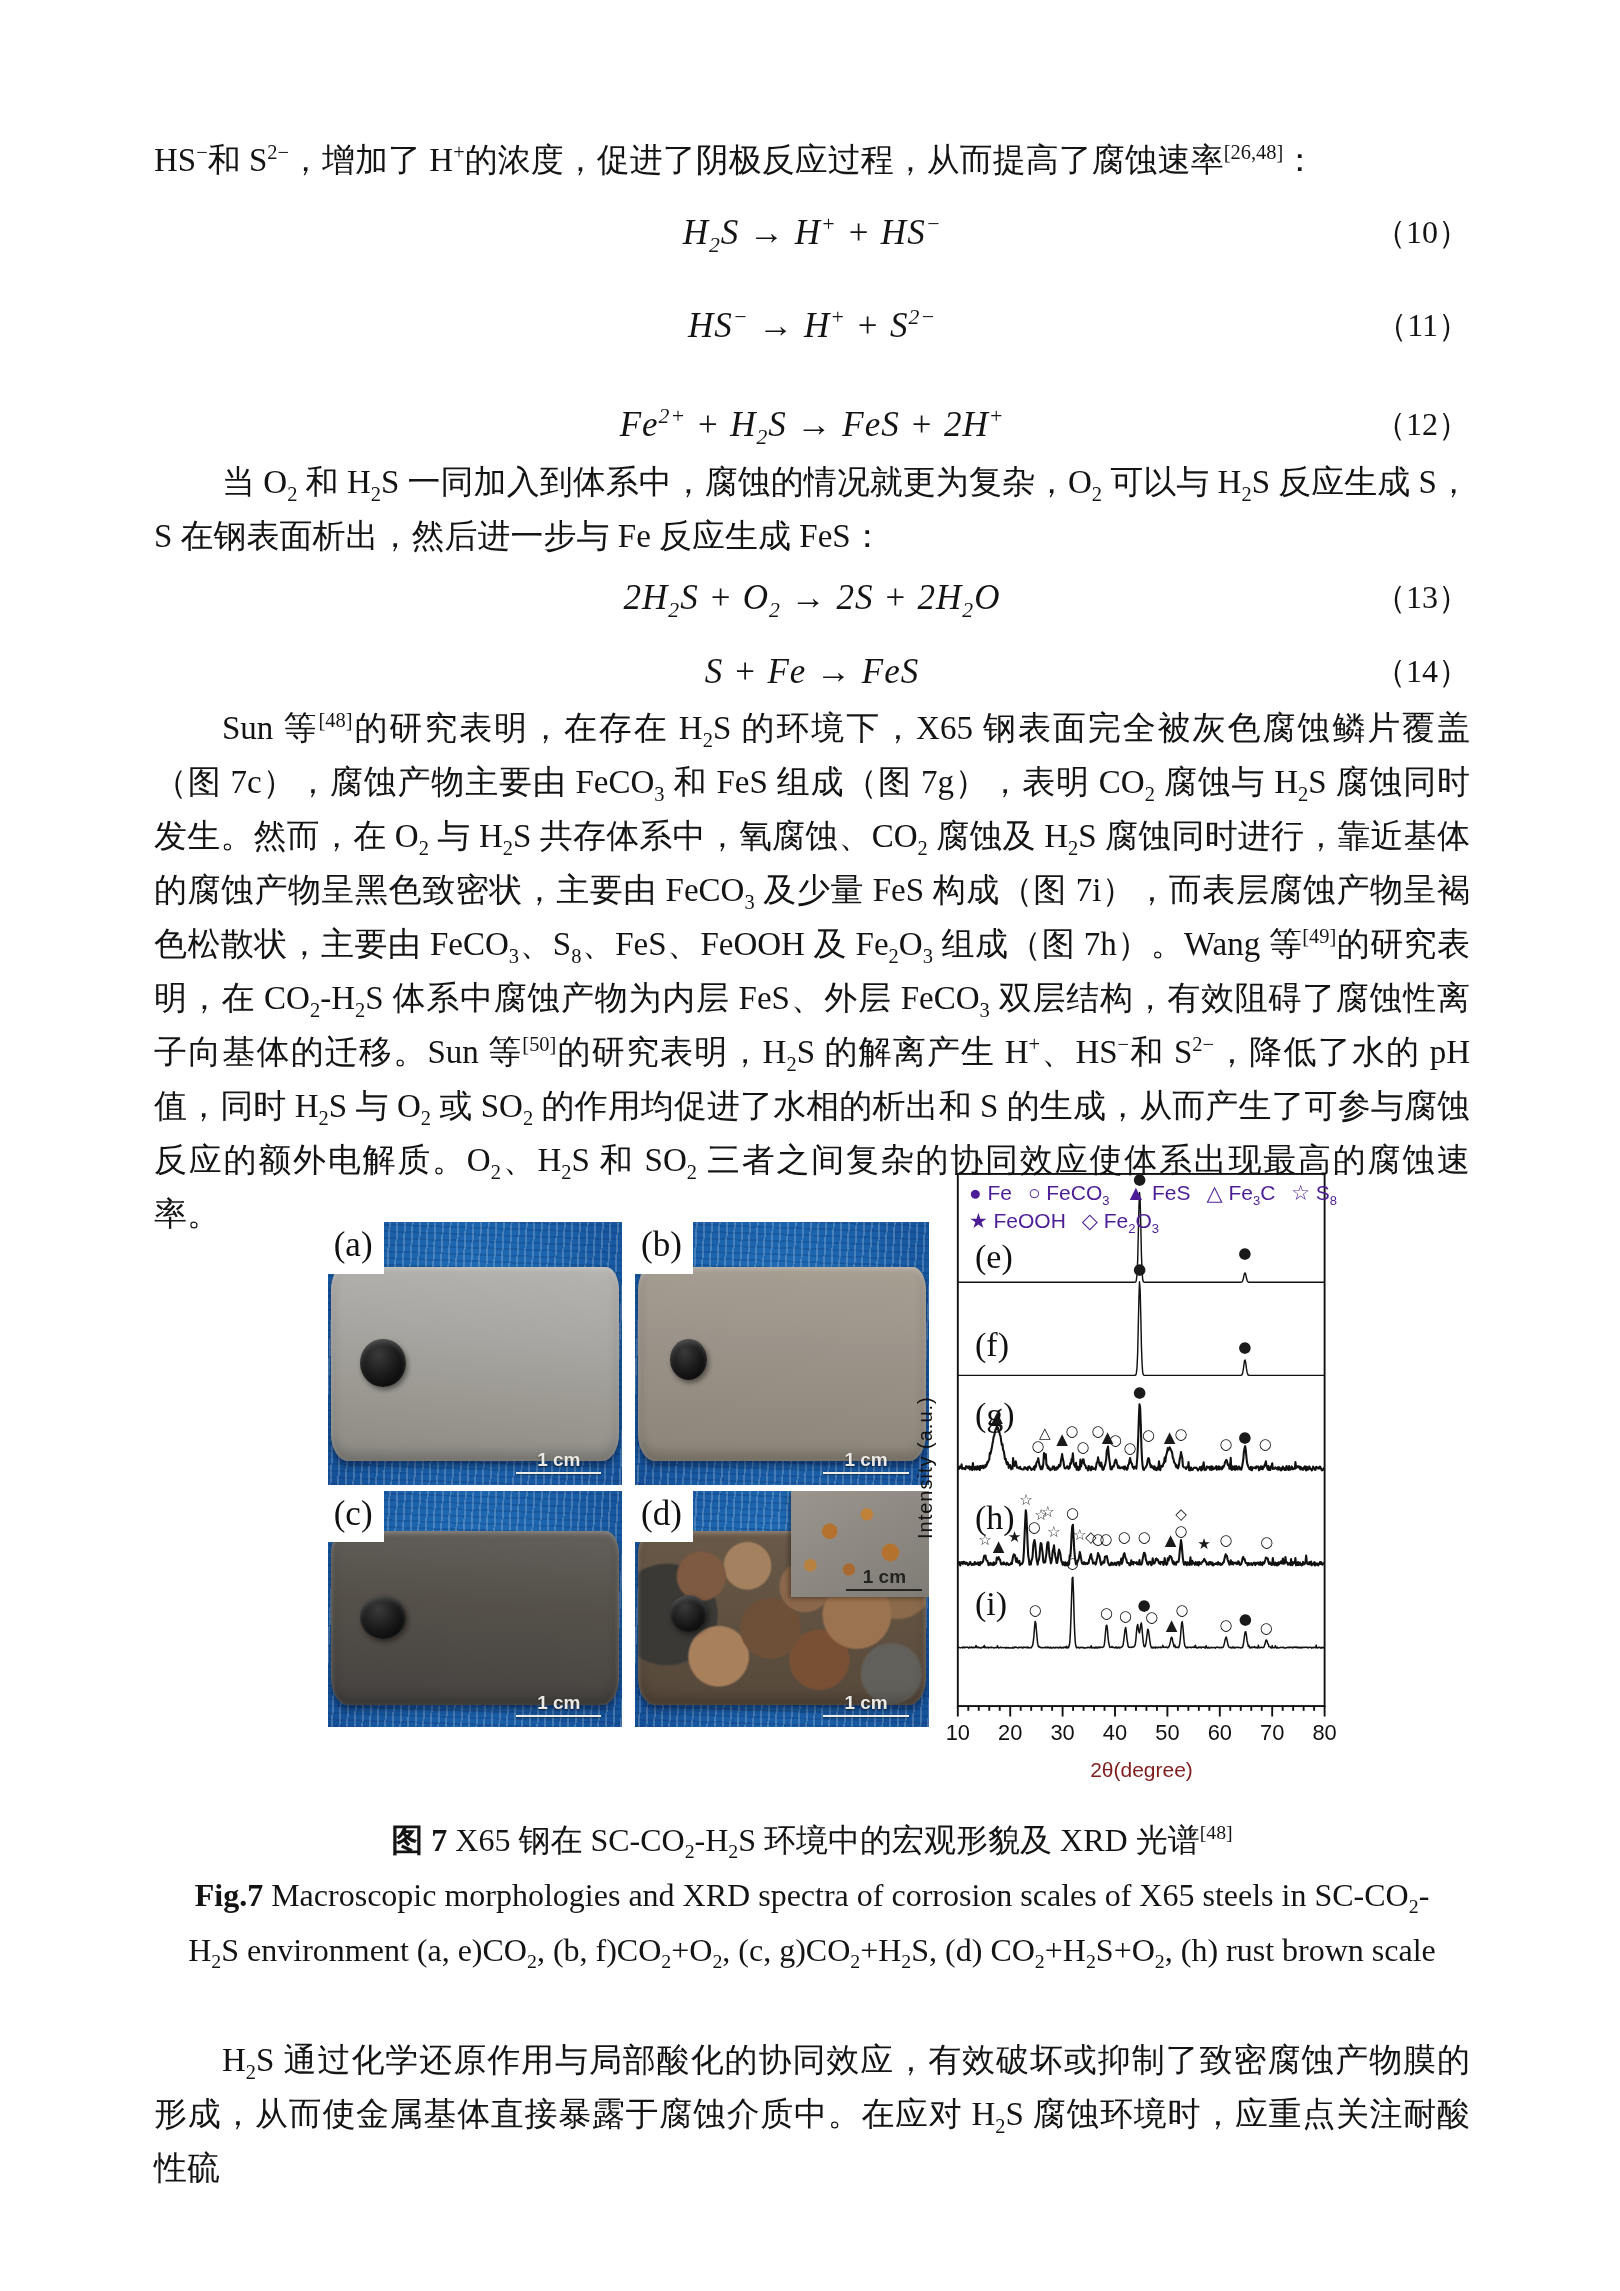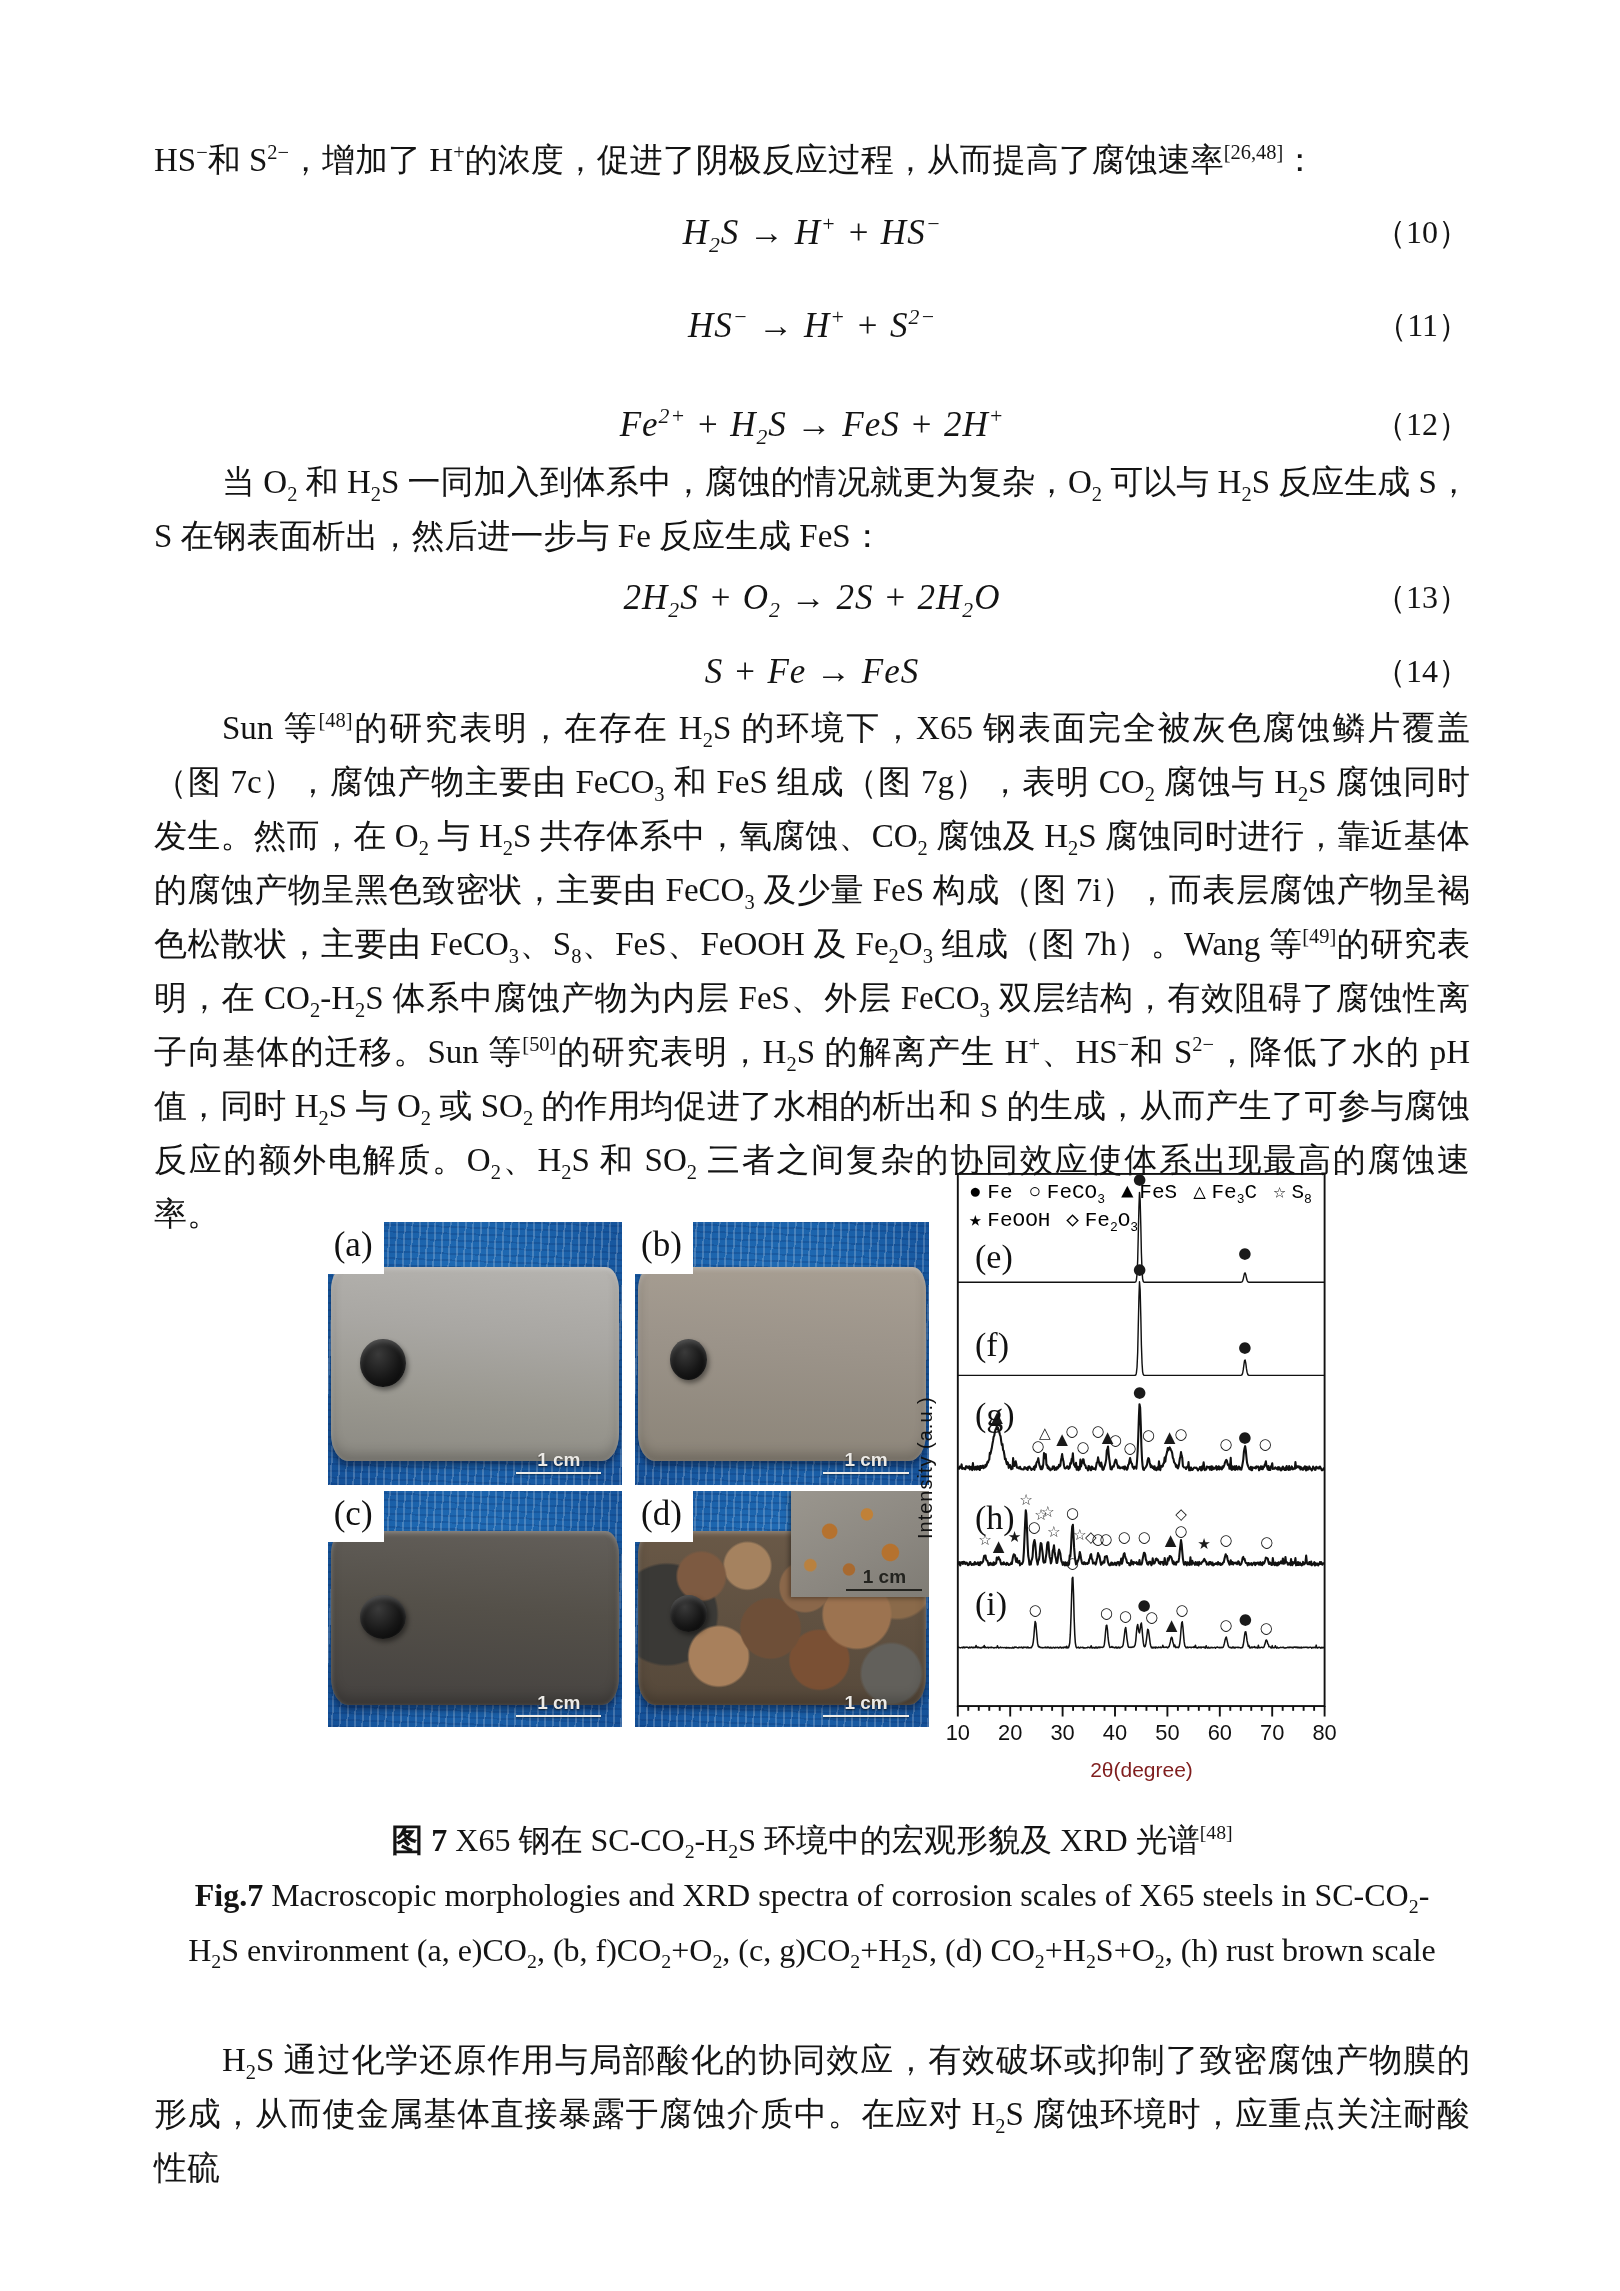--- a/index.html
+++ b/index.html
@@ -51,21 +51,21 @@
     radial-gradient(circle at 72% 58%,#b5722f 0 7%,transparent 8%),
     radial-gradient(circle at 42% 74%,#a86a30 0 5%,transparent 6%),
     radial-gradient(circle at 14% 70%,#b9813f 0 4%,transparent 5%),
     linear-gradient(150deg,#9a968e,#8b8780 60%,#7f7c75);
     box-shadow:-1.9px 1.9px 4.8px rgba(0,0,0,.4);}
   .inset .scalebar{width:55%;right:5%;bottom:6%;}
   
   .xrd{position:absolute;left:916px;top:1168px;width:420px;height:643px;font-family:"Liberation Sans","DejaVu Sans",sans-serif;}
   .ylabel{position:absolute;left:-1.9px;top:143px;height:314px;width:23px;writing-mode:vertical-rl;transform:rotate(180deg);
     font-size:20px;color:#111;text-align:center;letter-spacing:1px;}
-  .legend{position:absolute;left:53px;top:11.4px;width:352px;color:#000000;font-family:Liberation Mono, monospace;}
+  .legend{position:absolute;left:53px;top:11.4px;width:352px;color:#4c1d95;}
   .lrow{display:flex;gap:16px;font-size:21px;line-height:27.6px;white-space:nowrap;}
   .lg-item .sym{margin-right:5.7px;}
   #panelLabels .panel-label{position:absolute;left:59px;font-family:"Liberation Serif","DejaVu Serif",serif;font-size:34px;color:#111;}
   .xlabel{position:absolute;left:42px;top:590px;width:367px;text-align:center;font-size:21px;color:#7f1d1d;}
   
   .caption{position:absolute;left:154px;top:1813px;width:1316px;text-align:center;}
   .capline{margin:0;font-size:32px;line-height:55px;}
 </style>
 </head>
 <body>

